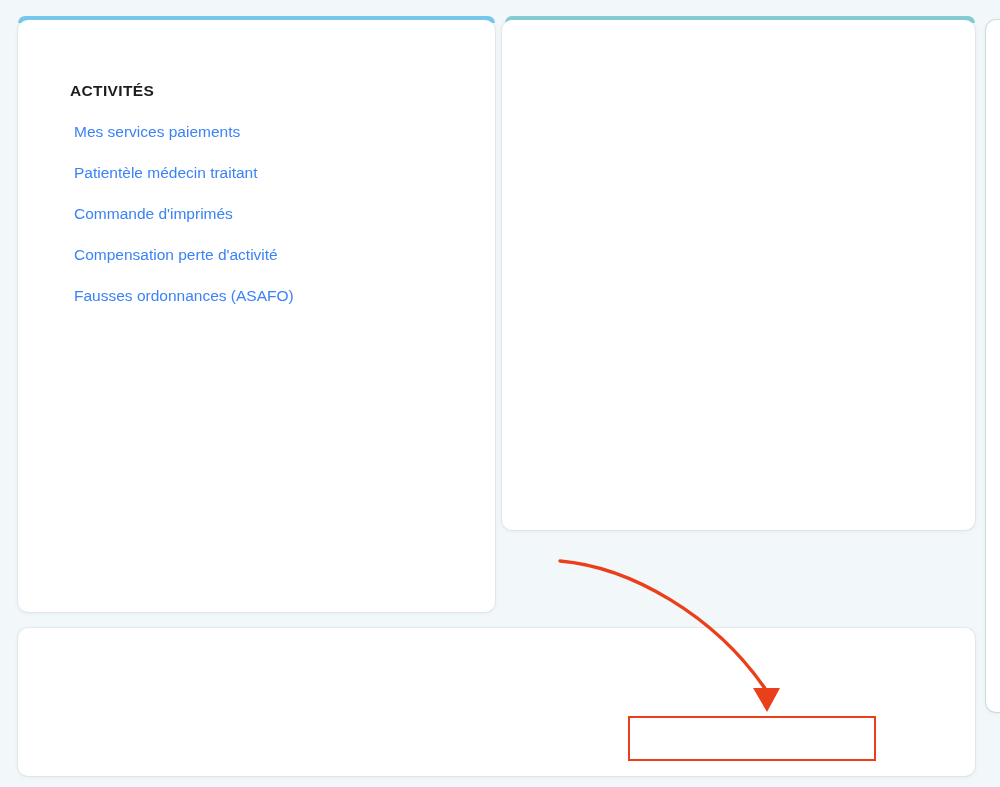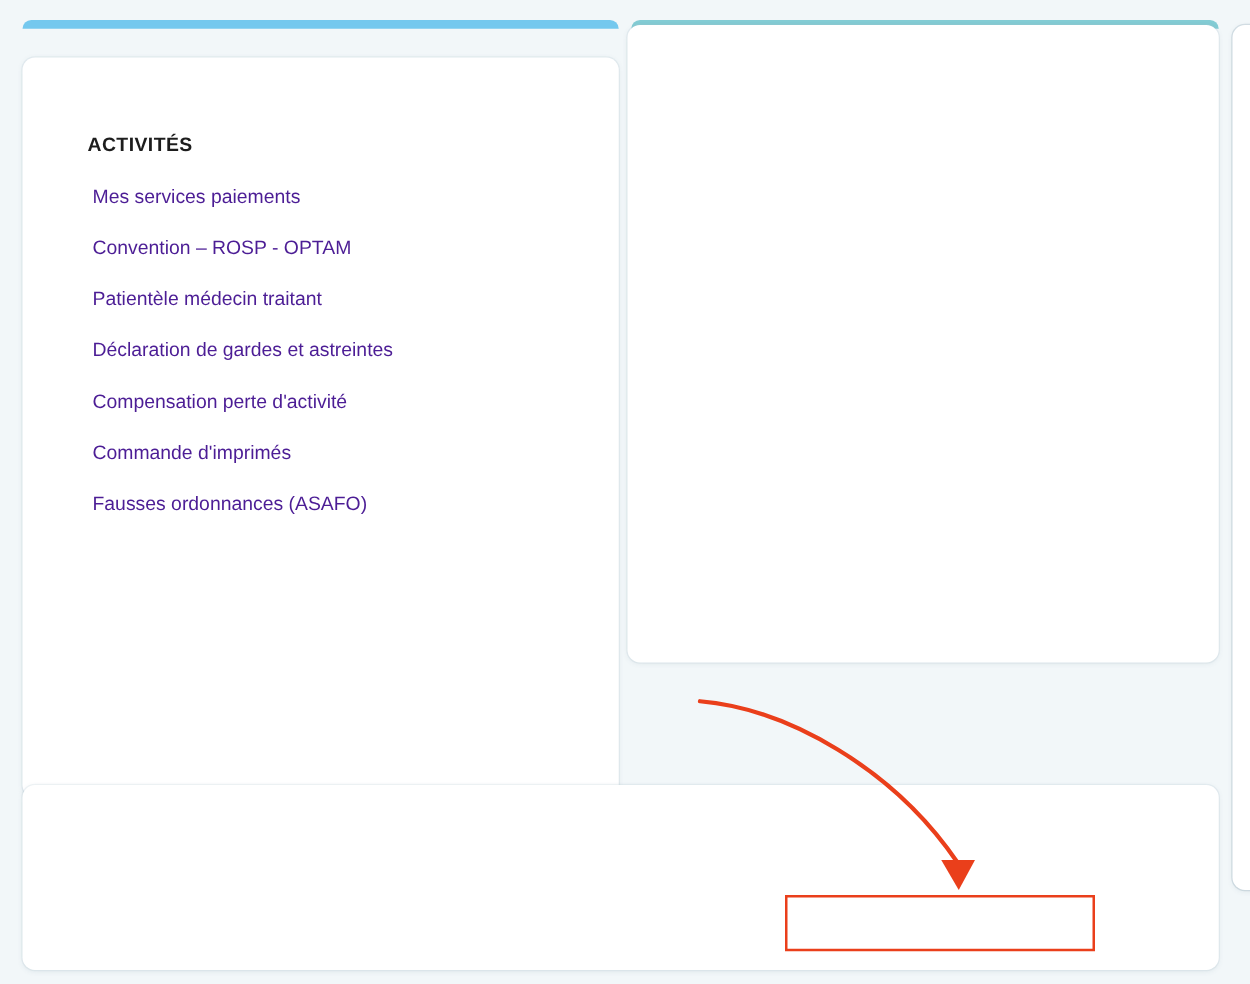--- a/index.html
+++ b/index.html
@@ -32,21 +32,21 @@
                 0 0 0 1px rgba(180,200,212,0.18);
   }
 
   .card-accent {
     position: absolute;
     height: 7px;
     border-top-left-radius: 7px;
     border-top-right-radius: 7px;
   }
 
-  #card-activites      { left: 18px;  top: 20px;  width: 477px; height: 592px; margin-top: 26px; }
+  #card-activites      { left: 18px;  top: 20px;  width: 477px; height: 592px; }
   #accent-activites    { left: 18px;  top: 16px;  width: 477px; background: #74c8ee; }
 
   #card-services       { left: 502px; top: 20px;  width: 473px; height: 510px; }
   #accent-services     { left: 505px; top: 16px;  width: 470px; background: #83ccd4; }
 
   #card-demande        { left: 18px;  top: 628px; width: 957px; height: 148px; }
 
   
   #card-partial {
     position: absolute;
@@ -70,21 +70,21 @@
   .link-list {
     position: absolute;
     list-style: none;
   }
 
   .link-list li { height: 41px; }
 
   .nav-link {
     display: inline-block;
     font-size: 15.5px;
-    color: #4c1d95;
+    color: #3b82f6;
     text-decoration: none;
     white-space: nowrap;
     line-height: 20px;
     cursor: pointer;
   }
 
   
   #title-activites { left: 52px; top: 62px; }
   #list-activites  { left: 56px; top: 102px; }
 
@@ -110,25 +110,23 @@
 
 <div class="page">
 
   <div id="card-partial"></div>
 
   <div id="accent-activites" class="card-accent"></div>
   <div id="card-activites" class="card">
     <h2 class="section-title" id="title-activites">ACTIVITÉS</h2>
     <ul class="link-list" id="list-activites">
       <li><a class="nav-link" href="#">Mes services paiements</a></li>
-      <li><a class="nav-link" href="#">Convention – ROSP - OPTAM</a></li>
       <li><a class="nav-link" href="#">Patientèle médecin traitant</a></li>
-      <li><a class="nav-link" href="#">Déclaration de gardes et astreintes</a></li>
+      <li><a class="nav-link" href="#">Commande d'imprimés</a></li>
       <li><a class="nav-link" href="#">Compensation perte d'activité</a></li>
-      <li><a class="nav-link" href="#">Commande d'imprimés</a></li>
       <li><a class="nav-link" href="#">Fausses ordonnances (ASAFO)</a></li>
     </ul>
   </div>
 
   <div id="accent-services" class="card-accent"></div>
   <div id="card-services" class="card">
     
     
   </div>
 

